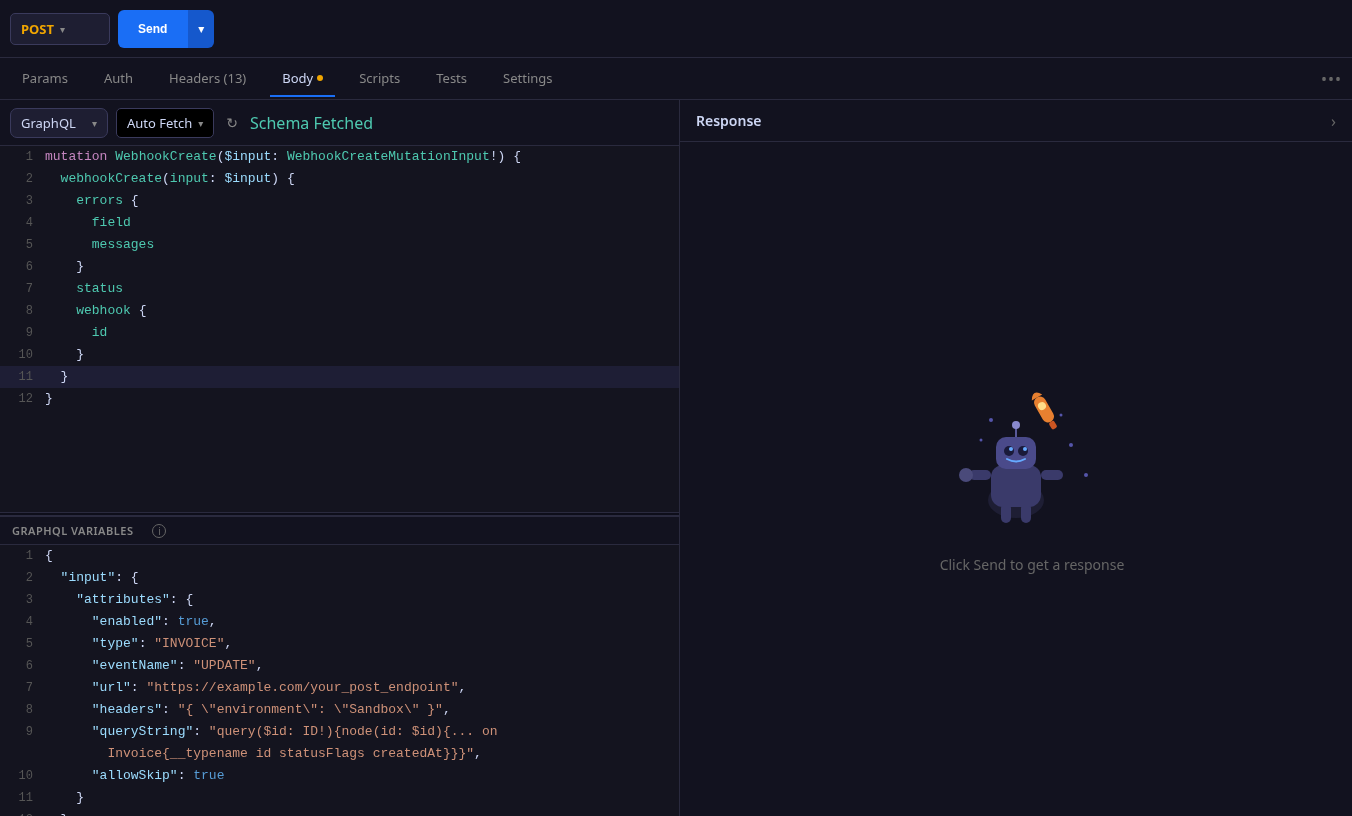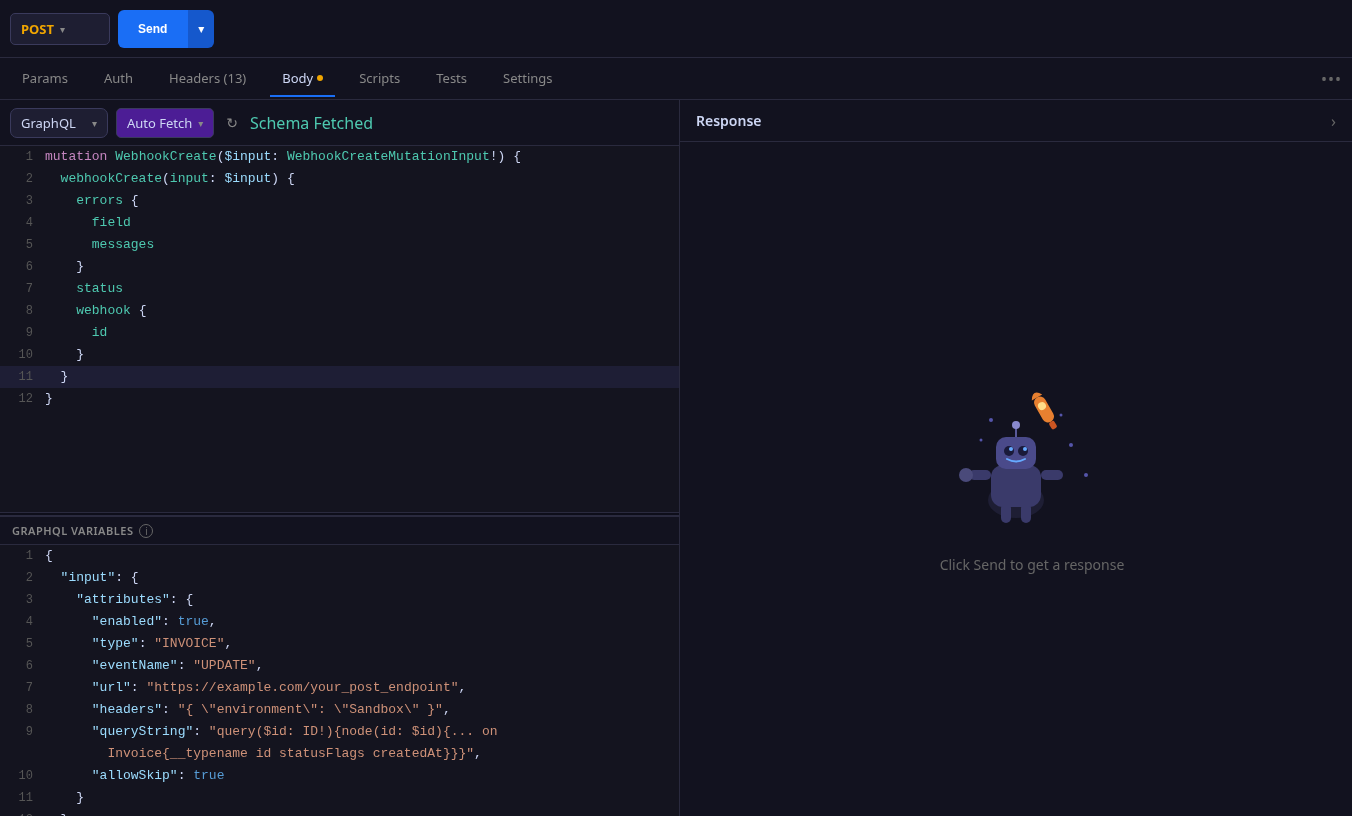--- a/index.html
+++ b/index.html
@@ -166,21 +166,21 @@
       border: 1px solid #3a3a5c;
       border-radius: 7px;
       padding: 5px 10px;
       gap: 16px;
       cursor: pointer;
     }
 
     .auto-fetch-btn {
       display: flex;
       align-items: center;
-      background: #4c1d95;
+      background: #000000;
       border: 1px solid #3a3a5c;
       border-radius: 5px;
       padding: 5px 10px;
       gap: 6px;
       cursor: pointer;
       color: #cdd6f4;
     }
 
     .refresh-btn {
       background: none;
@@ -280,21 +280,21 @@
       overflow: hidden;
     }
 
     .variables-header {
       display: flex;
       align-items: center;
       padding: 6px 12px;
       background: #12121f;
       border-bottom: 1px solid #2a2a3e;
       border-top: 1px solid #2a2a3e;
-      gap: 6px;
+      gap: 19px;
     }
 
     .info-icon {
       width: 14px;
       height: 14px;
       border-radius: 50%;
       border: 1px solid #666;
       color: #666;
       font-size: 10px;
       display: flex;

